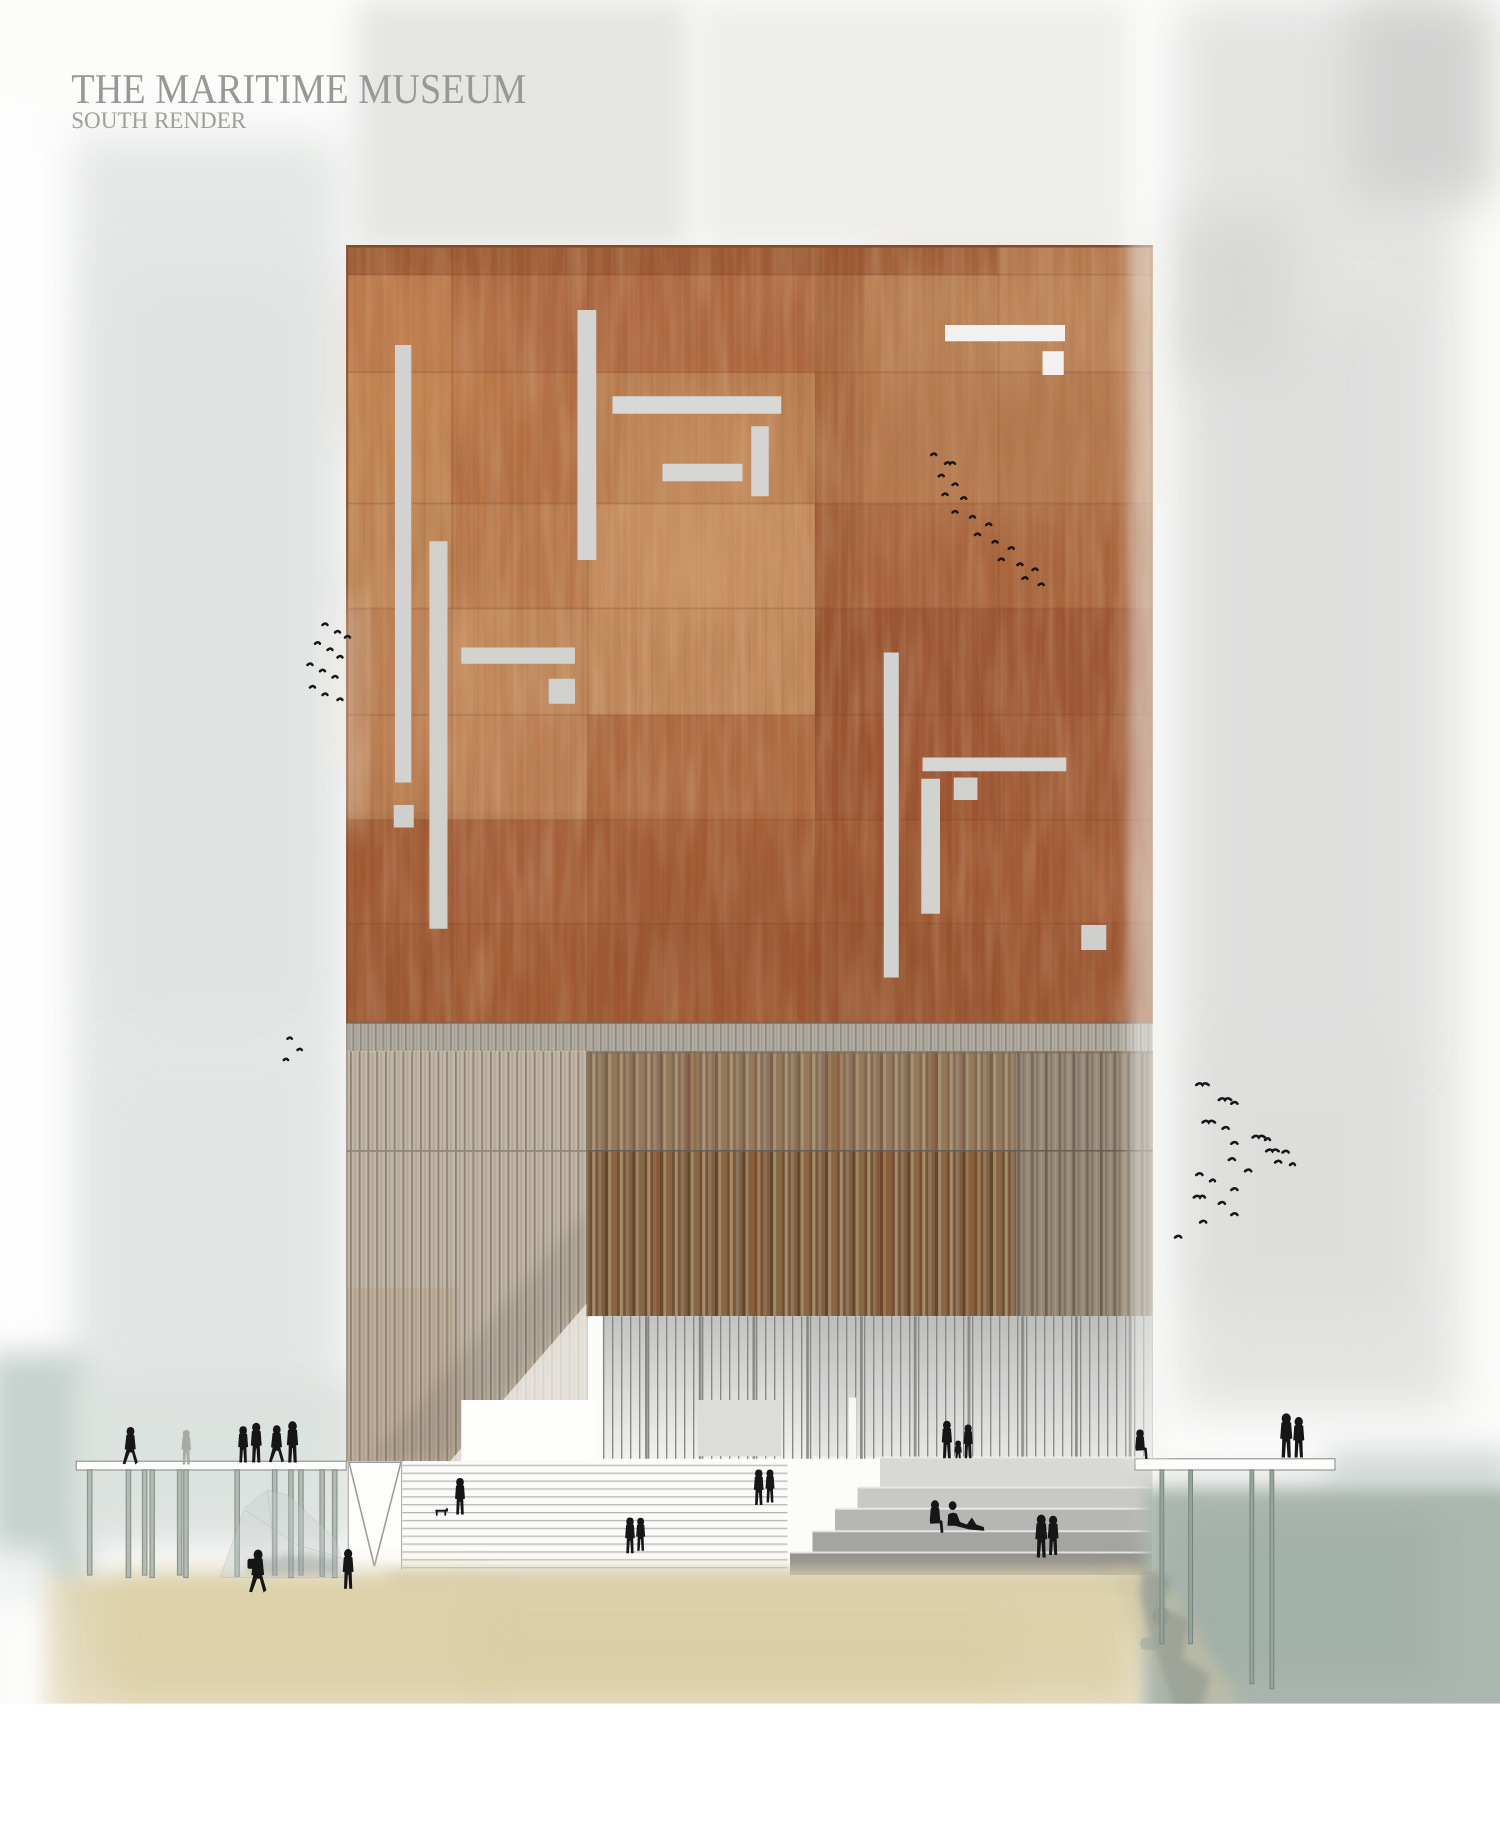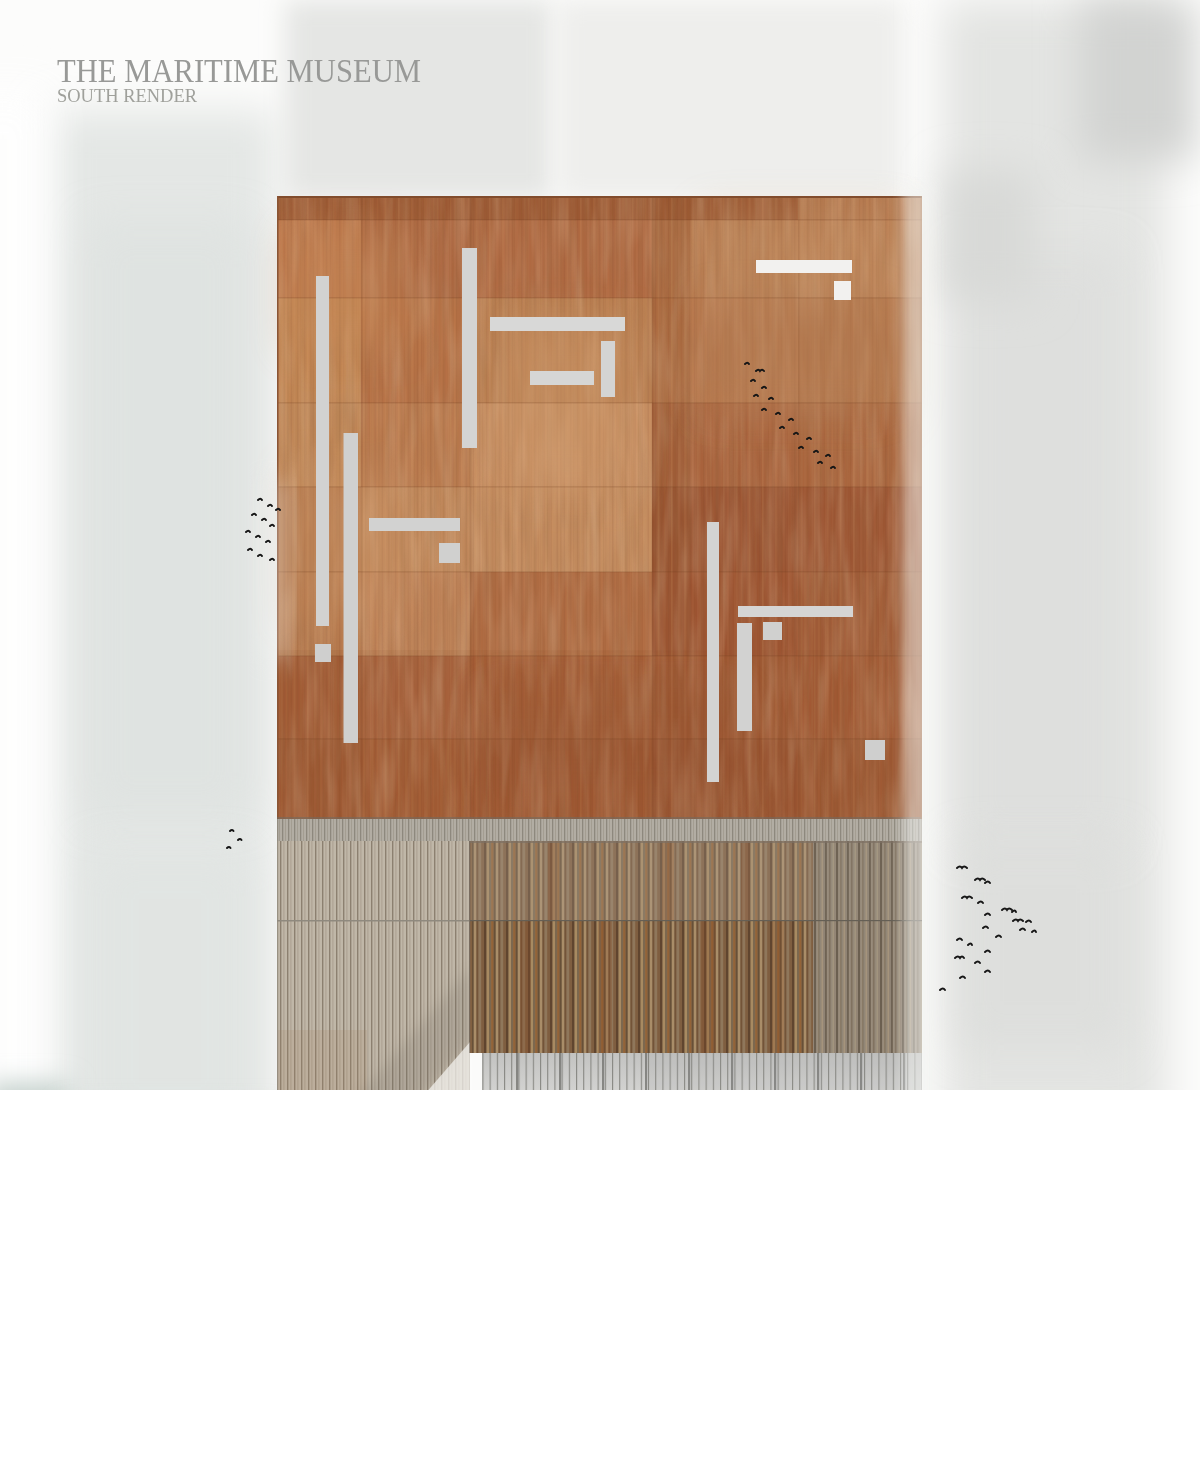--- a/index.html
+++ b/index.html
@@ -1,16 +1,16 @@
 <!DOCTYPE html>
 <html><head>
 <meta charset="utf-8">
 <style>
   html,body{margin:0;padding:0;background:#ffffff;}
-  #page{position:relative;width:1200px;height:1090px;background:#fdfdfc;overflow:hidden;
+  #page{position:relative;width:1200px;height:1363px;background:#fdfdfc;overflow:hidden;
         font-family:"Liberation Serif", serif;text-align:center;}
   svg{position:absolute;left:0;top:0;}
 </style>
 </head>
 <body>
 <div id="page">
 <svg width="1200" height="1457" viewBox="0 0 1200 1457">
 <defs>
 
   <pattern id="slatGrey" width="7" height="40" patternUnits="userSpaceOnUse">

